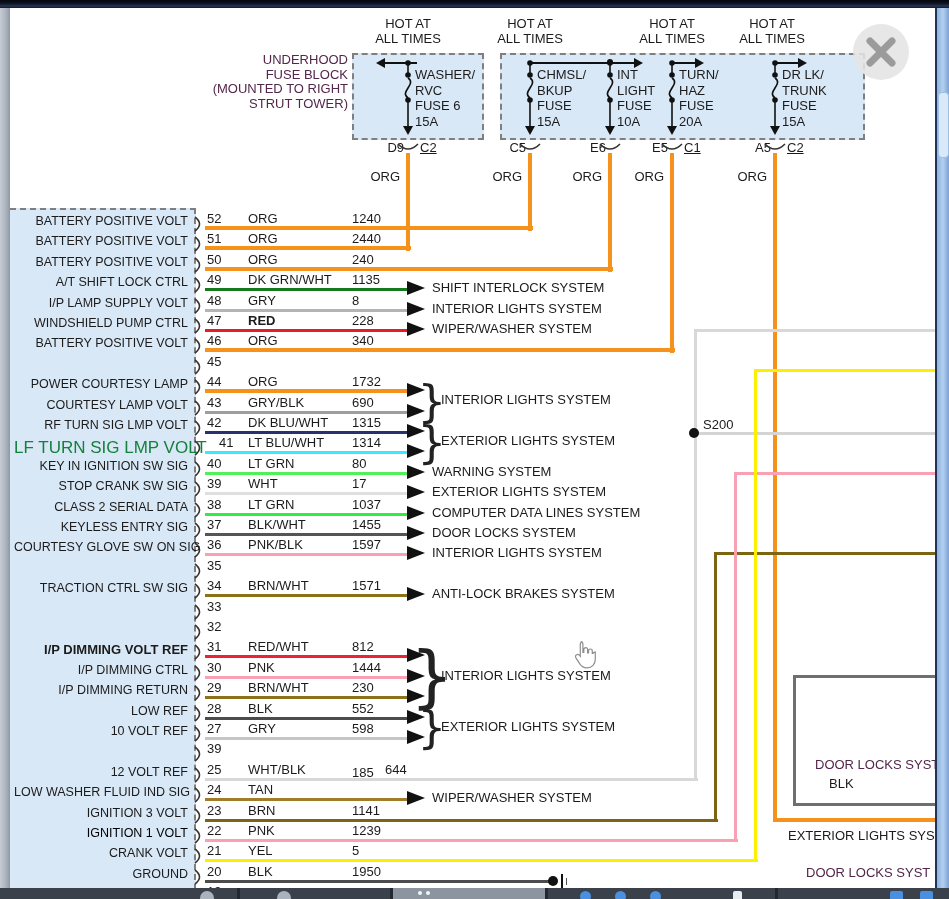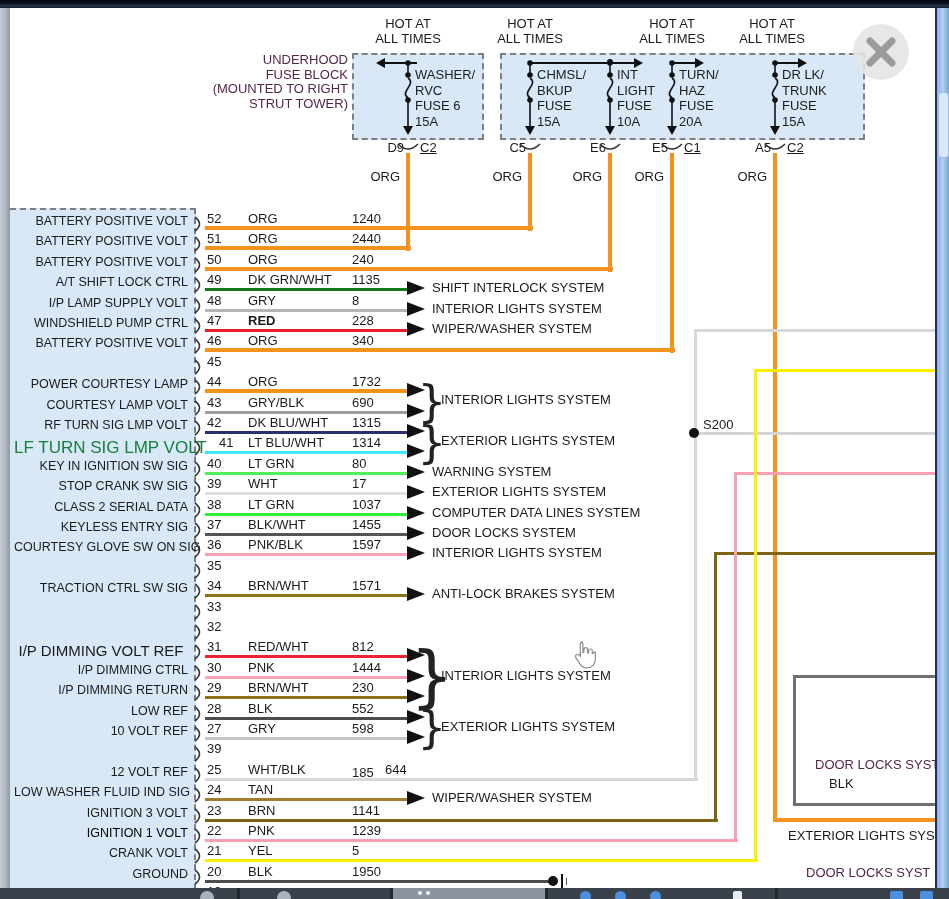--- a/index.html
+++ b/index.html
@@ -401,21 +401,21 @@
           <path d="M2 1 Q11 8 2 15" stroke="#333" stroke-width="1.6" fill="none"></path>
         </svg>
       </div>
       <div class="t" style="left: 207px; top: 620px;">32</div>
       <div class="abs" style="left: 193px; top: 644.4px;">
         <svg width="12" height="16" viewBox="0 0 12 16">
           <path d="M2 1 Q11 8 2 15" stroke="#333" stroke-width="1.6" fill="none"></path>
         </svg>
       </div>
       <div class="t" style="left: 207px; top: 640.4px;">31</div>
-      <div class="abs" style="left: 14px; top: 642.4px; width: 174px; text-align: center; font-size: 15px; color: rgb(27, 27, 27); white-space: nowrap;">I/P DIMMING VOLT REF</div>
+      <div class="abs" style="left: 14px; top: 642.4px; width: 174px; text-align: right; font-size: 13px; color: rgb(27, 27, 27); white-space: nowrap; font-weight: bold;">I/P DIMMING VOLT REF</div>
       <div class="t" style="left: 248px; top: 640.4px;">RED/WHT</div>
       <div class="t" style="left: 352px; top: 640.4px;">812</div>
       <div class="abs" style="left: 205px; top: 655.4px; width: 203px; height: 3px; background: rgb(234, 36, 48);"></div>
       <div class="arrowR" style="left: 407px; top: 648.4px;"></div>
       <div class="abs" style="left: 193px; top: 664.8px;">
         <svg width="12" height="16" viewBox="0 0 12 16">
           <path d="M2 1 Q11 8 2 15" stroke="#333" stroke-width="1.6" fill="none"></path>
         </svg>
       </div>
       <div class="t" style="left: 207px; top: 660.8px;">30</div>

